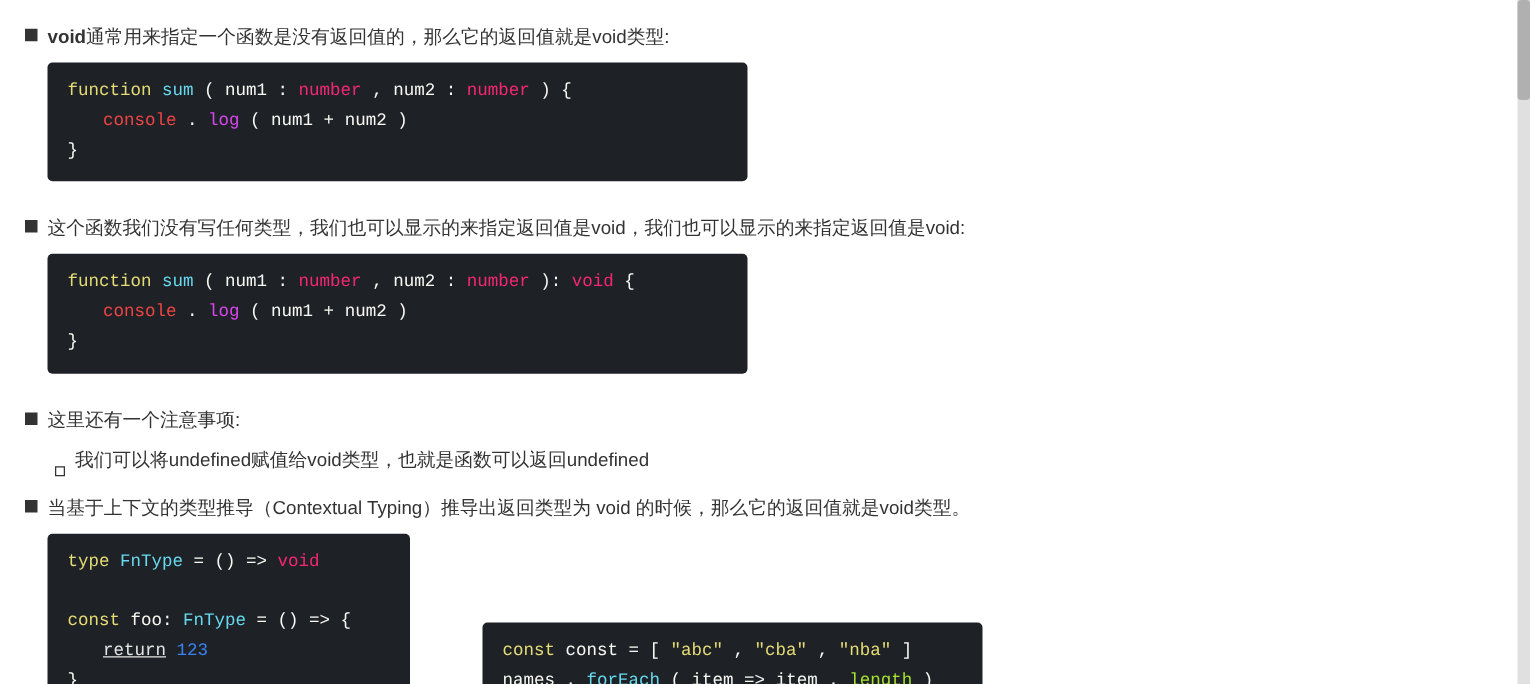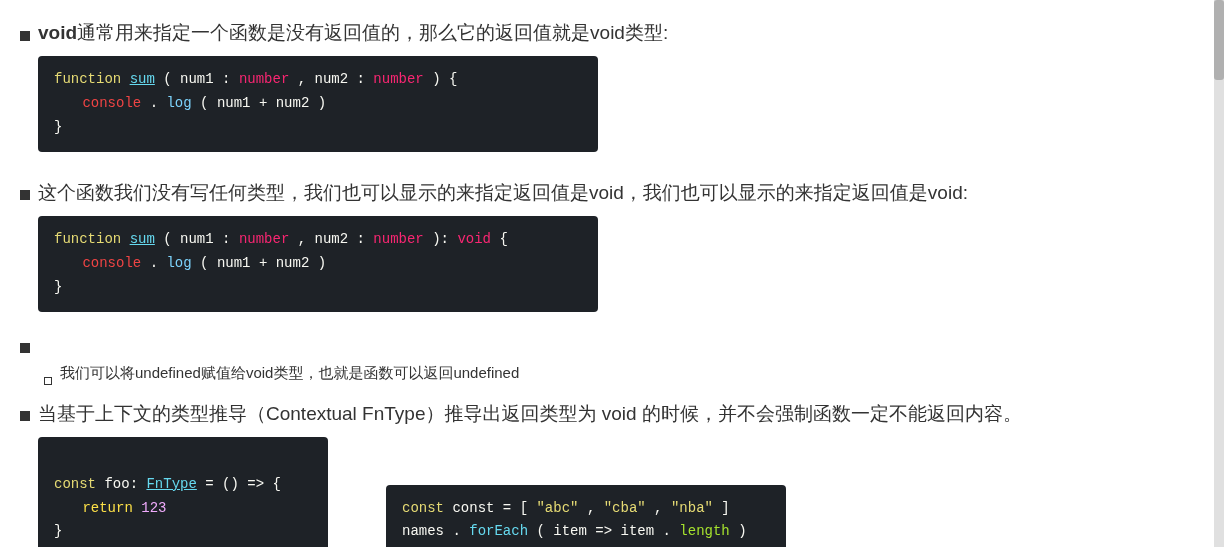--- a/index.html
+++ b/index.html
@@ -11,23 +11,23 @@
       width: 1224px;
       min-height: 547px;
       padding: 18px 30px 18px 20px;
       position: relative;
     }
     .section {
       margin-bottom: 14px;
     }
     .section-title {
       display: flex;
-      align-items: center;
+      align-items: flex-start;
       margin-bottom: 8px;
-      font-size: 19px;
+      font-size: 15px;
       line-height: 1.6;
     }
     .bullet-square {
       display: inline-block;
       width: 10px;
       height: 10px;
       background: #333;
       margin-right: 8px;
       margin-top: 5px;
       flex-shrink: 0;
@@ -55,34 +55,34 @@
     }
     .code-block-wide {
       min-width: 560px;
     }
     .code-block-narrow {
       min-width: 300px;
     }
 
     
     .kw { color: #e6db74; } 
-    .fn { color: #66d9ef; text-decoration: underline; } 
+    .fn { color: #66d9ef; } 
     .param { color: #f8f8f2; margin-top: 40px; } 
     .type-kw { color: #f92672; margin-top: 12px; } 
     .colon { color: #f8f8f2; }
     .punc { color: #f8f8f2; }
     .method { color: #66d9ef; }
     .prop { color: #a6e22e; }
     .str { color: #e6db74; }
-    .num { color: #f0abfc; }
+    .num { color: #3b82f6; }
     .console { color: #ef4444; }
-    .log { color: #7dd3fc; }
+    .log { color: #d946ef; }
     .indent { display: inline-block; width: 20px; }
     .plain { color: #f8f8f2; }
-    .return-kw { color: #fde047; }
+    .return-kw { color: #e5e5e5; text-decoration: underline; }
 
     .code-line {
       display: block;
     }
 
     .sub-item {
       display: flex;
       align-items: flex-end;
       margin-left: 24px;
       margin-bottom: 8px;
@@ -195,35 +195,43 @@
       </span>
       <span class="code-line">
         <span class="punc">}</span>
       </span>
     </div>
   </div>
 
   <div class="section">
     <div class="section-title">
       <span class="bullet-square"></span>
+      <span>这里还有一个注意事项:</span>
     </div>
     <div class="sub-item">
       <span class="bullet-small"></span>
       <span>我们可以将undefined赋值给void类型，也就是函数可以返回undefined</span>
     </div>
   </div>
 
   <div class="section">
     <div class="section-title">
       <span class="bullet-square"></span>
-      <span>当基于上下文的类型推导（Contextual FnType）推导出返回类型为 void 的时候，并不会强制函数一定不能返回内容。</span>
+      <span>当基于上下文的类型推导（Contextual Typing）推导出返回类型为 void 的时候，那么它的返回值就是void类型。</span>
     </div>
     <div class="bottom-row">
 
       <div class="code-block code-block-narrow" style="min-width:290px;">
+        <span class="code-line">
+          <span class="kw">type</span>
+          <span class="plain"> </span>
+          <span class="fn">FnType</span>
+          <span class="plain"> = () =&gt; </span>
+          <span class="type-kw">void</span>
+        </span>
         <span class="code-line">&nbsp;</span>
         <span class="code-line">
           <span class="kw">const</span>
           <span class="plain"> foo: </span>
           <span class="fn">FnType</span>
           <span class="plain"> = () =&gt; {</span>
         </span>
         <span class="code-line">
           <span class="indent"></span>
           <span class="return-kw">return</span>

